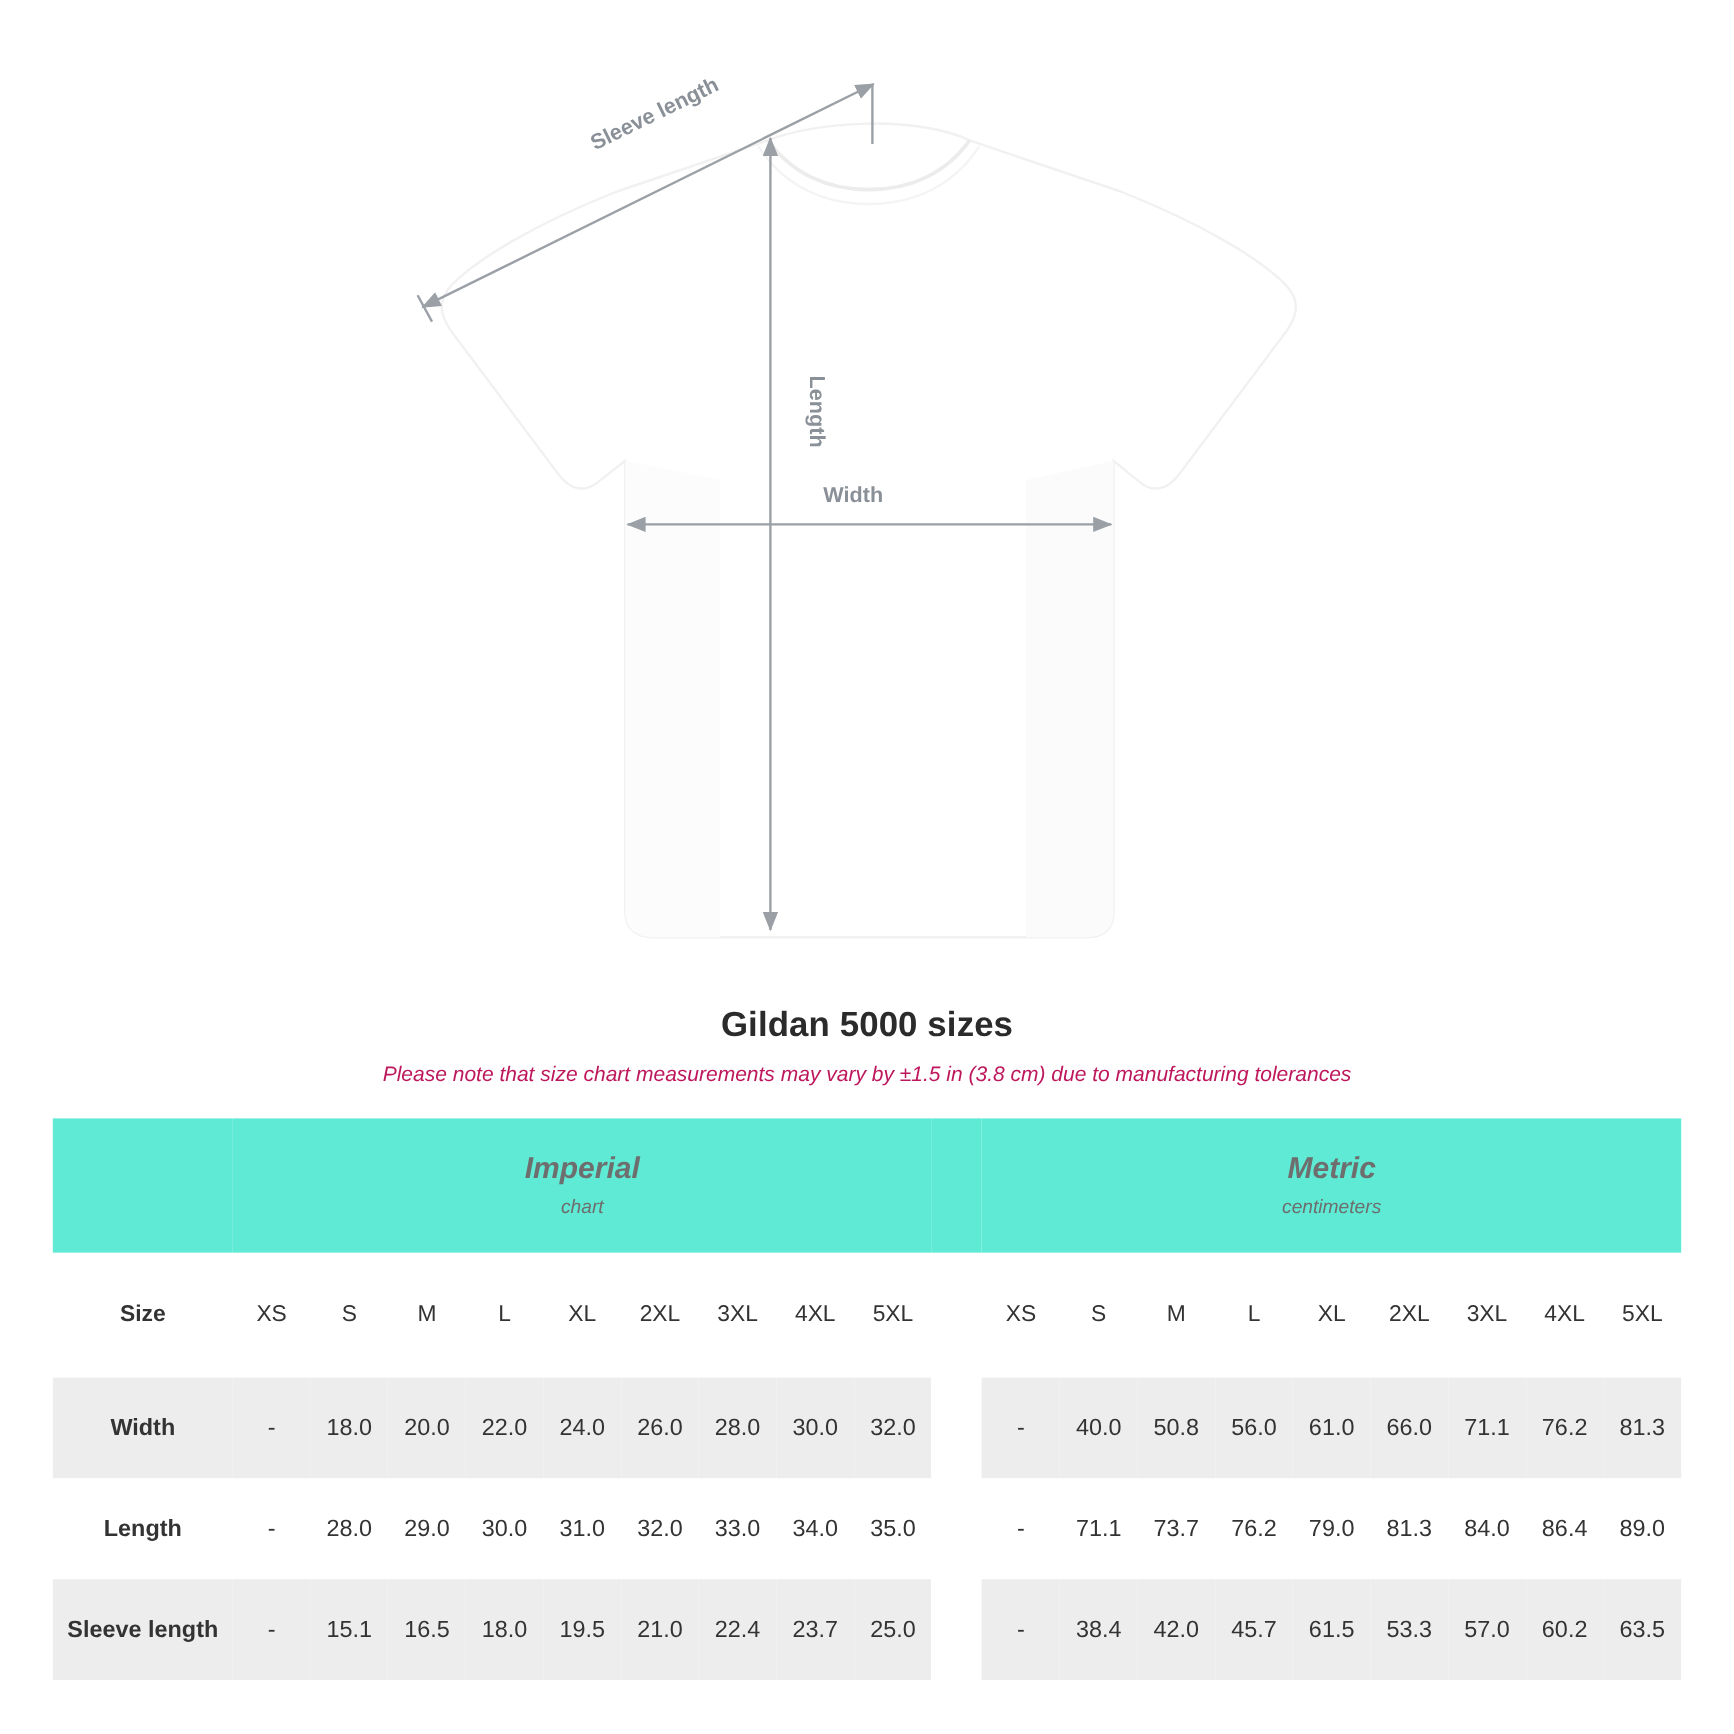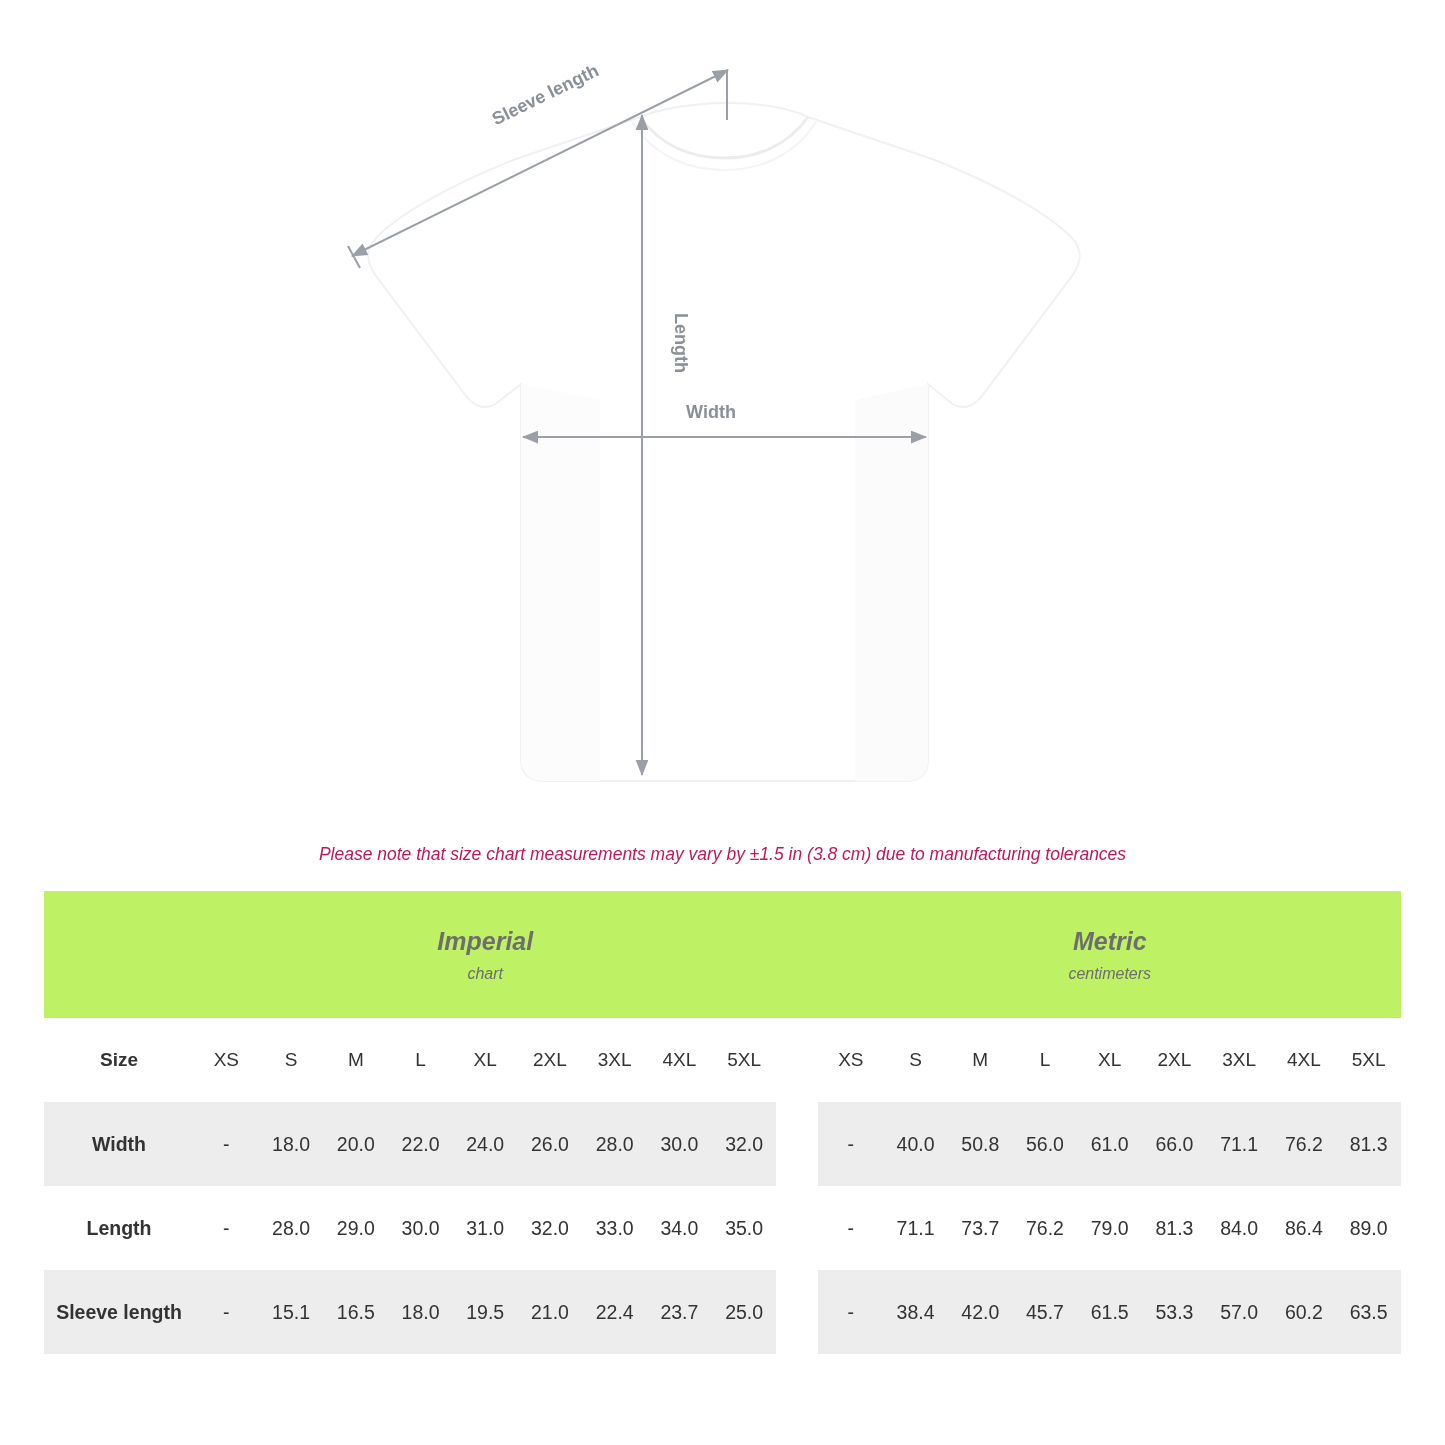--- a/index.html
+++ b/index.html
@@ -57,22 +57,22 @@
   table.size-chart {
     width: 100%;
     border-collapse: collapse;
     table-layout: fixed;
   }
   table.size-chart td, table.size-chart th {
     padding: 0;
     margin: 0;
   }
   .unit-head {
-    height: 127px;
-    background: #bef264;
+    height: 112px;
+    background: #5eead4;
     text-align: center;
     vertical-align: middle;
   }
   .unit-head .unit-name {
     font-size: 25px;
     font-style: italic;
     font-weight: bold;
     color: #6e6e6e;
     display: block;
   }
@@ -81,21 +81,21 @@
     font-style: italic;
     color: #6e6e6e;
     display: block;
     margin-top: 9px;
   }
   .spacer-col {
     width: 42px;
     background: #ffffff;
   }
   .head-row td {
-    height: 84px;
+    height: 104px;
     background: #ffffff;
     text-align: center;
     vertical-align: middle;
     font-size: 19px;
     color: #333333;
   }
   .head-row td.row-label {
     font-weight: bold;
     font-size: 19px;
   }
@@ -184,20 +184,21 @@
 
       <g>
         <text id="lbl-sleeve" x="548" y="100" transform="rotate(-26 548 100)" text-anchor="middle" font-family="Liberation Sans, sans-serif" font-size="18" font-weight="bold" fill="#8a9097">Sleeve length</text>
         <text id="lbl-length" x="675" y="343" transform="rotate(90 675 343)" text-anchor="middle" font-family="Liberation Sans, sans-serif" font-size="18" font-weight="bold" fill="#8a9097">Length</text>
         <text id="lbl-width" x="711" y="418" text-anchor="middle" font-family="Liberation Sans, sans-serif" font-size="18" font-weight="bold" fill="#8a9097">Width</text>
       </g>
     </svg>
   </div>
 
   <div class="title-block">
+    <div class="chart-title">Gildan 5000 sizes</div>
     <div class="chart-note">Please note that size chart measurements may vary by ±1.5 in (3.8 cm) due to manufacturing tolerances</div>
   </div>
 
   <div class="table-wrap">
     <table class="size-chart">
       <colgroup>
         <col class="col-label">
         <col span="9">
         <col class="spacer-col">
         <col span="9">

